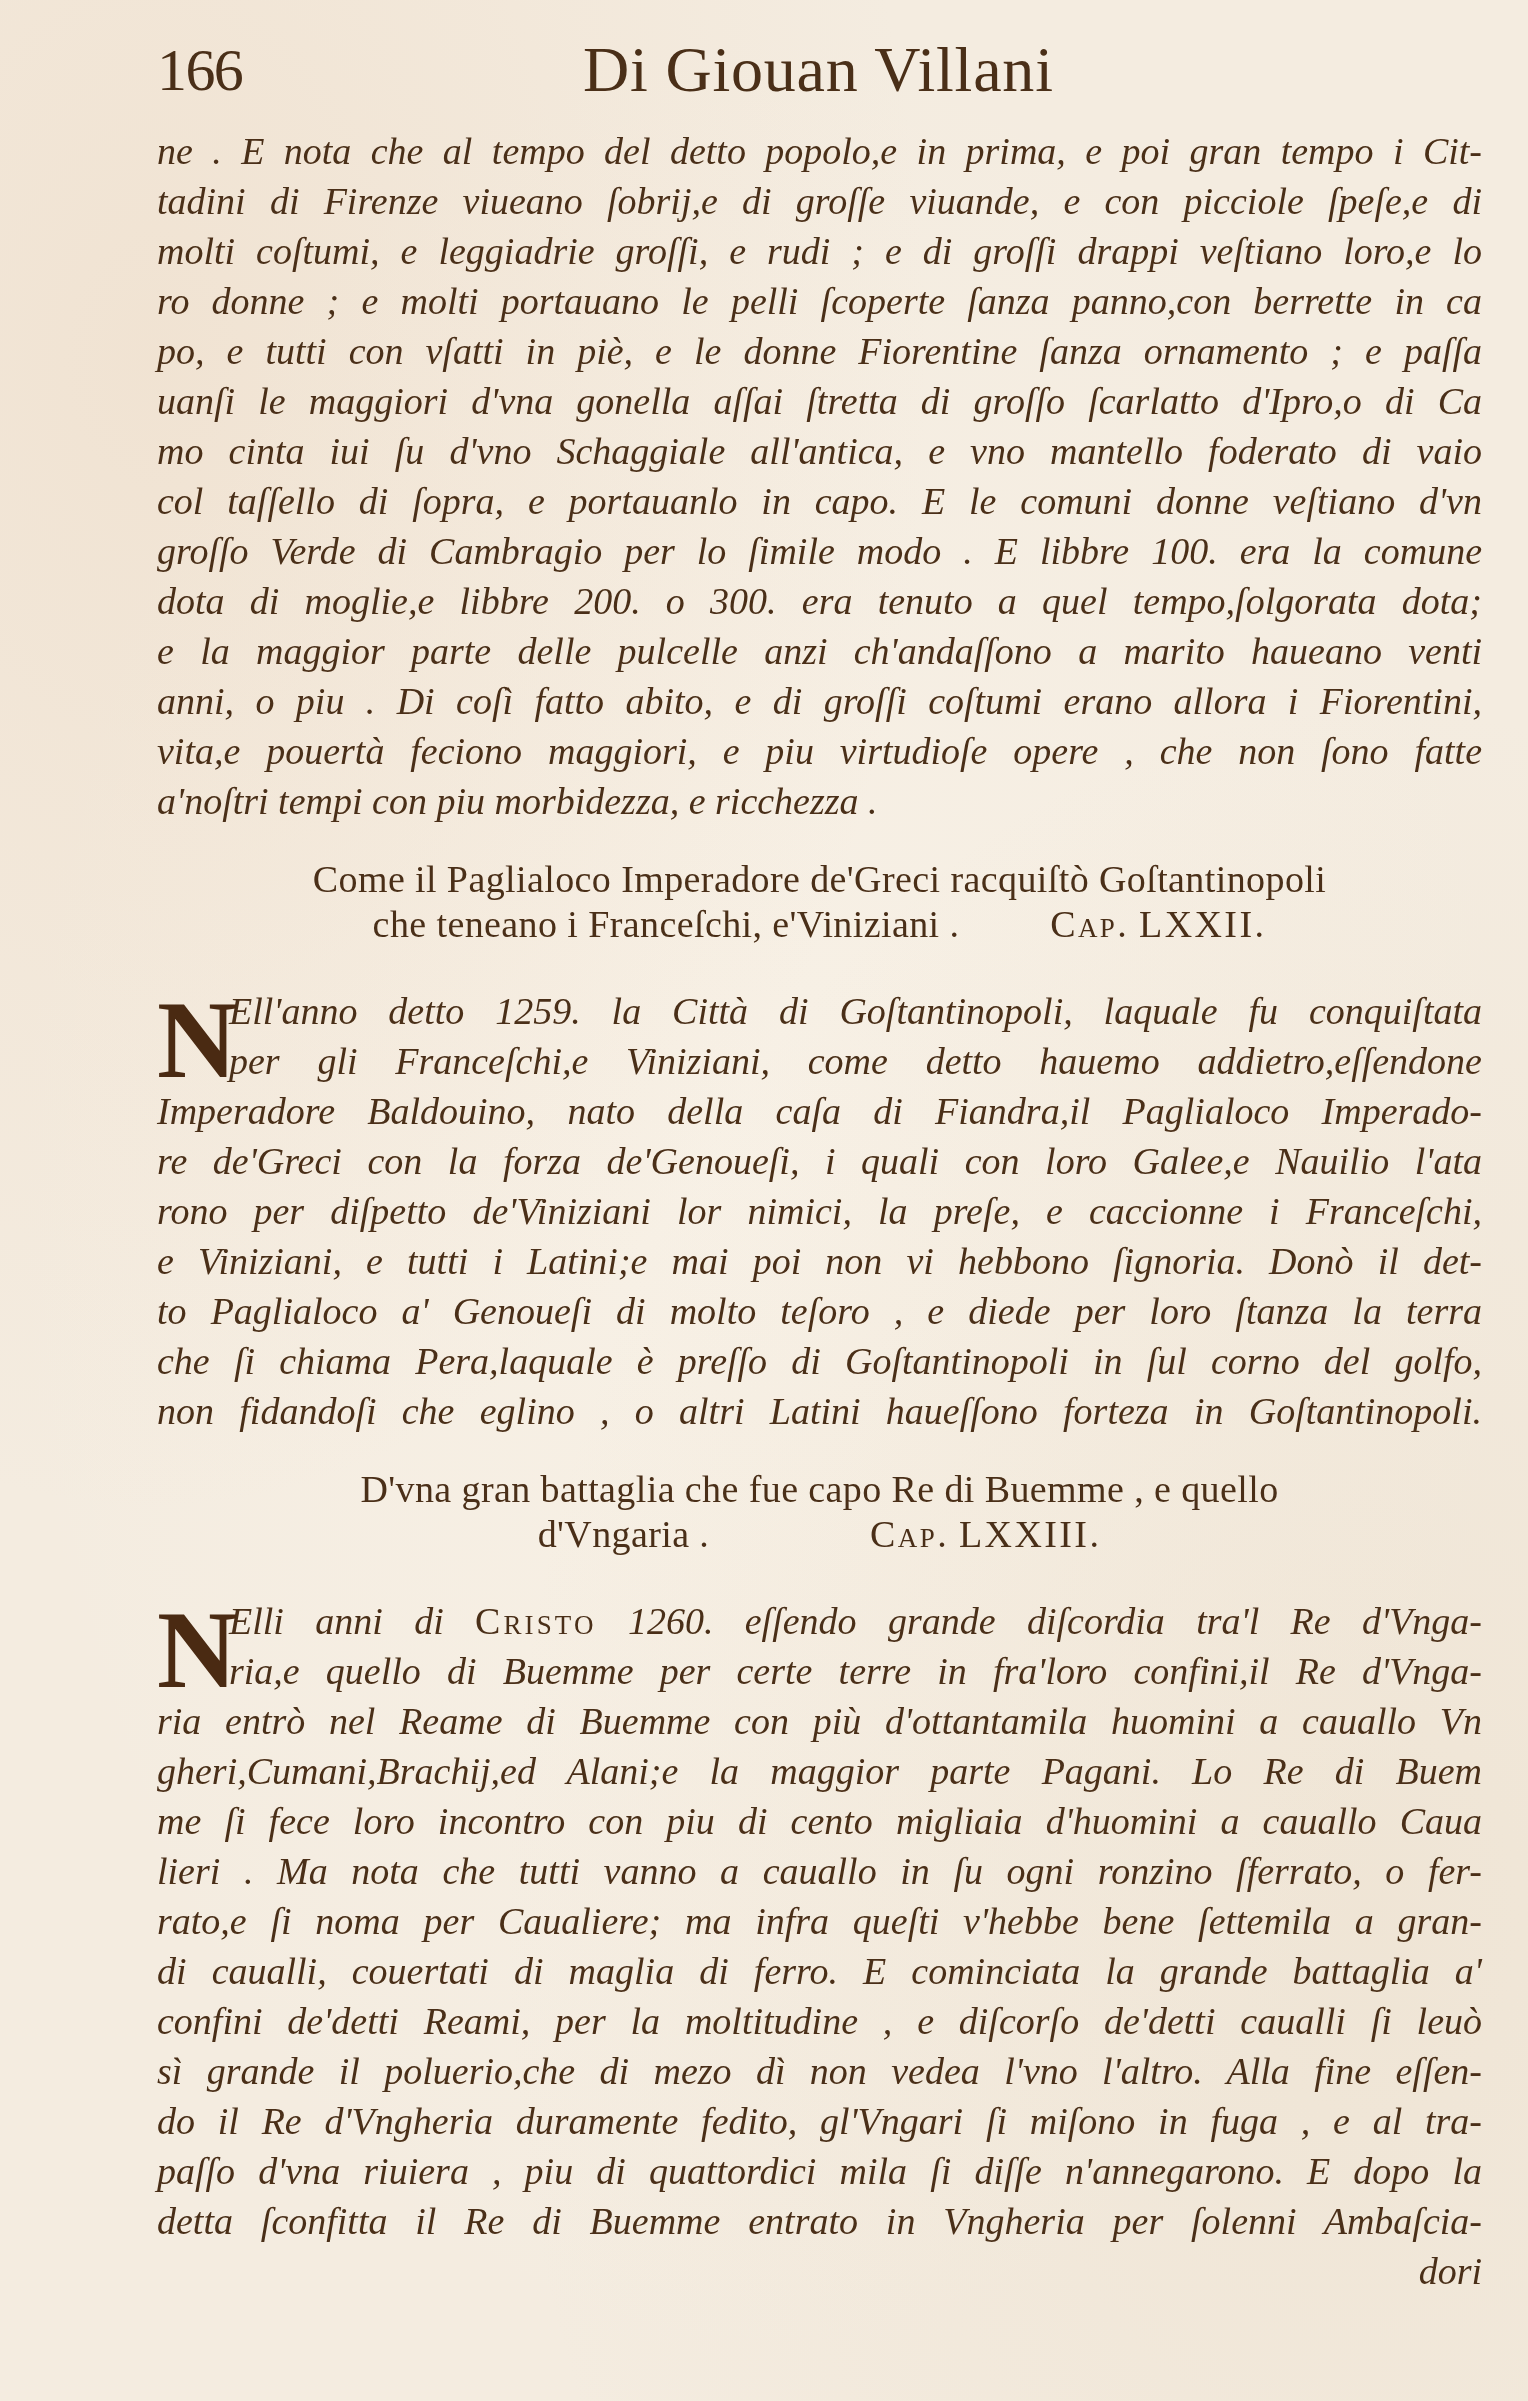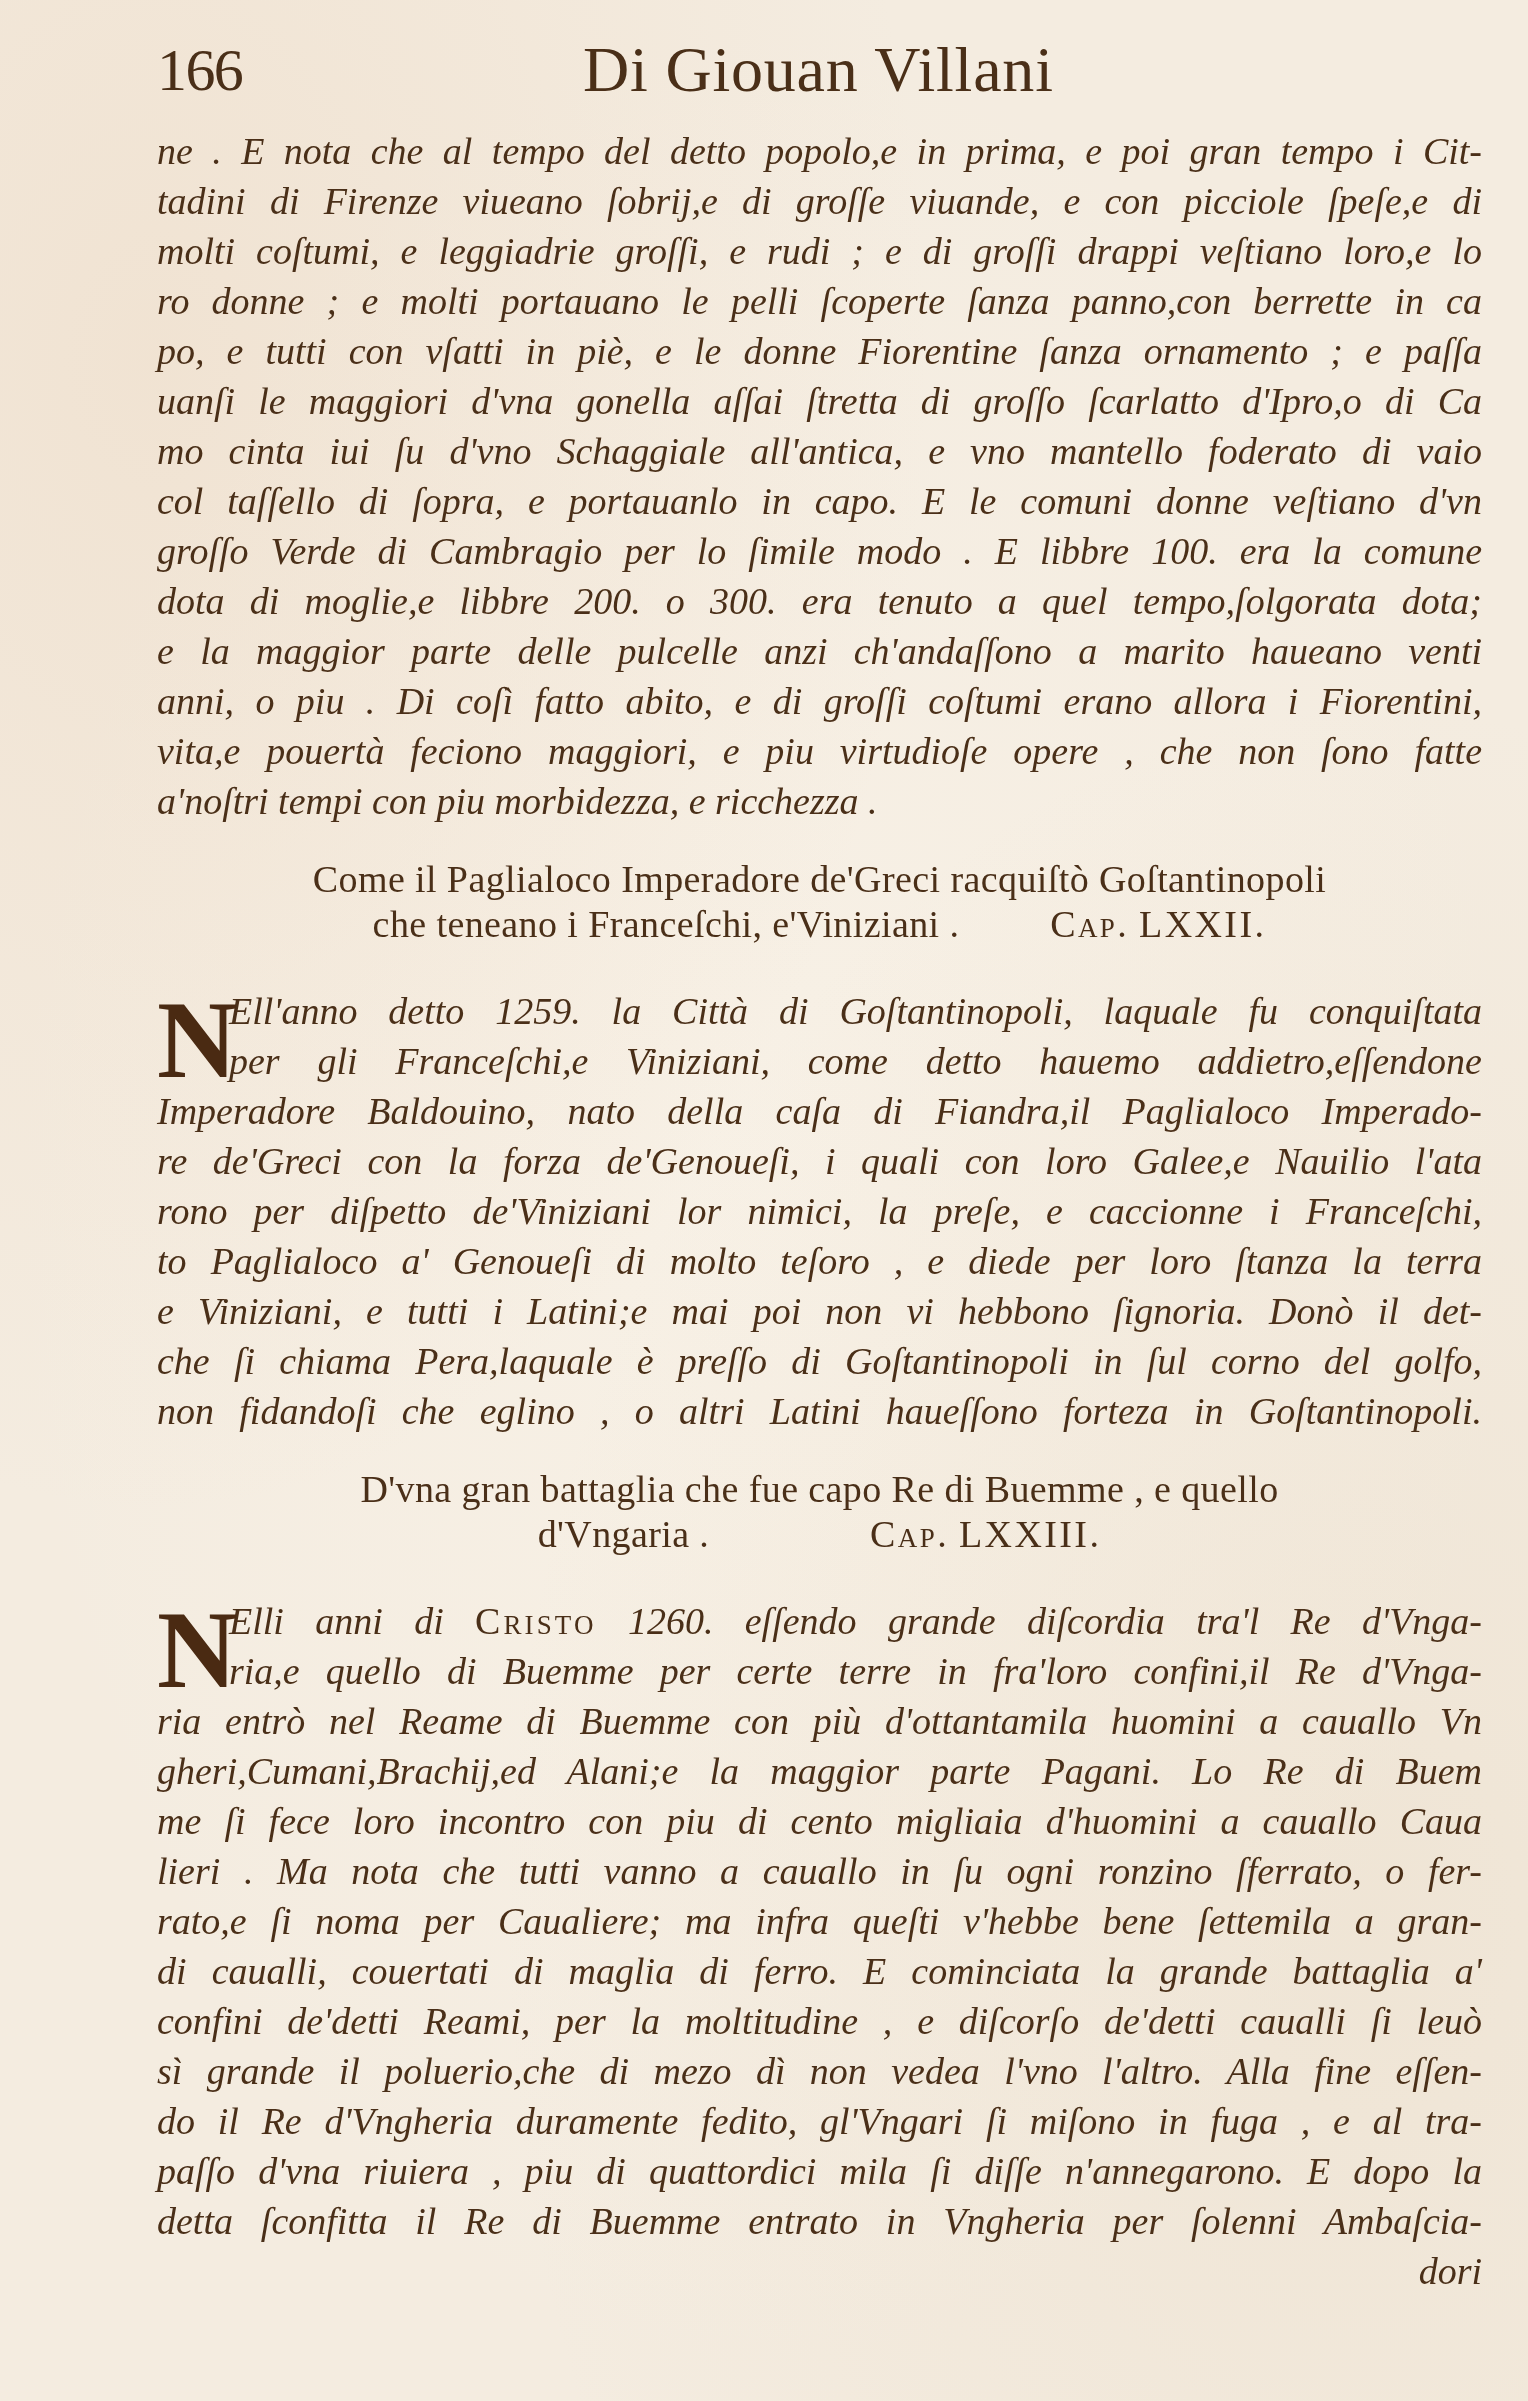--- a/index.html
+++ b/index.html
@@ -120,22 +120,22 @@
     </span>
   </div>
 
   <div class="para body-text">
     <span class="drop-cap">N</span>
     <span class="line indented">Ell'anno detto 1259. la Città di Goſtantinopoli, laquale fu conquiſtata</span>
     <span class="line indented">per gli Franceſchi,e Viniziani, come detto hauemo addietro,eſſendone</span>
     <span class="line">Imperadore Baldouino, nato della caſa di Fiandra,il Paglialoco Imperado-</span>
     <span class="line">re de'Greci con la forza de'Genoueſi, i quali con loro Galee,e Nauilio l'ata</span>
     <span class="line">rono per diſpetto de'Viniziani lor nimici, la preſe, e caccionne i Franceſchi,</span>
+    <span class="line">e Viniziani, e tutti i Latini;e mai poi non vi hebbono ſignoria. Donò il det-</span>
     <span class="line">to Paglialoco a' Genoueſi di molto teſoro , e diede per loro ſtanza la terra</span>
-    <span class="line">e Viniziani, e tutti i Latini;e mai poi non vi hebbono ſignoria. Donò il det-</span>
     <span class="line">che ſi chiama Pera,laquale è preſſo di Goſtantinopoli in ſul corno del golfo,</span>
     <span class="line">non fidandoſi che eglino , o altri Latini haueſſono forteza in Goſtantinopoli.</span>
   </div>
 
   <div class="chapter-heading chapter-gap-top chapter-gap-bottom">
     <span class="hline">D'vna gran battaglia che fue capo Re di Buemme , e quello</span>
     <span class="hline">
       <span>d'Vngaria .</span>
       <span style="display:inline-block;width:141px;"></span>
       <span class="cap">Cap.</span>

